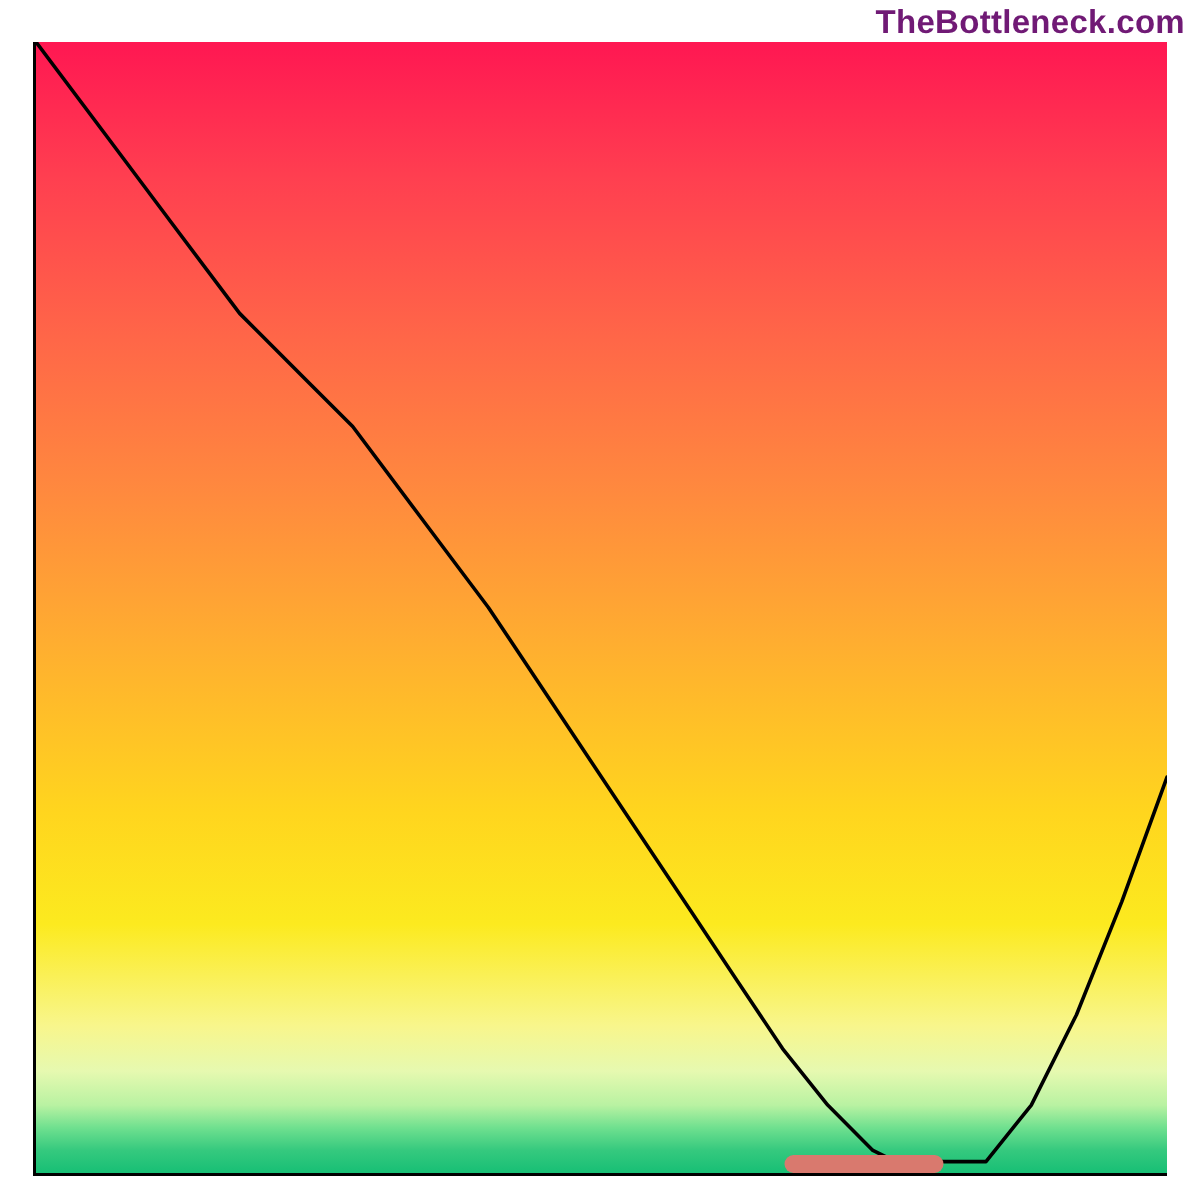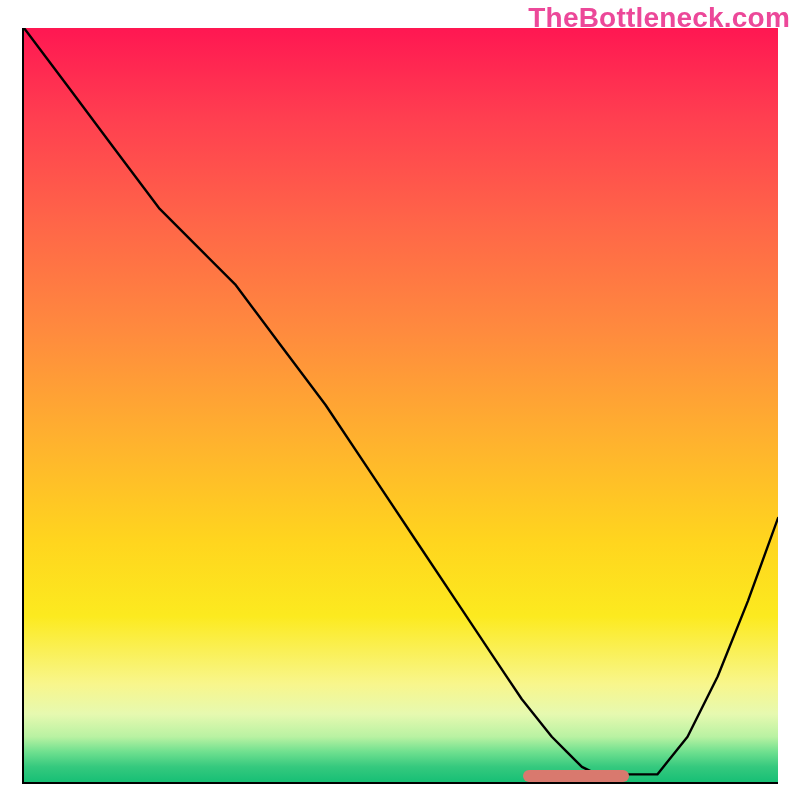--- a/index.html
+++ b/index.html
@@ -13,22 +13,22 @@
   }
   .wrap {
     position: relative;
     width: 800px;
     height: 800px;
   }
   .watermark {
     position: absolute;
     top: 2px;
     right: 10px;
-    color: #ec4899;
-    font-size: 28px;
+    color: #701a75;
+    font-size: 22px;
     font-weight: 600;
     letter-spacing: 0.2px;
     z-index: 4;
     margin-left: 20px;
   }
   .plot {
     position: absolute;
     left: 22px;
     top: 28px;
     width: 756px;

